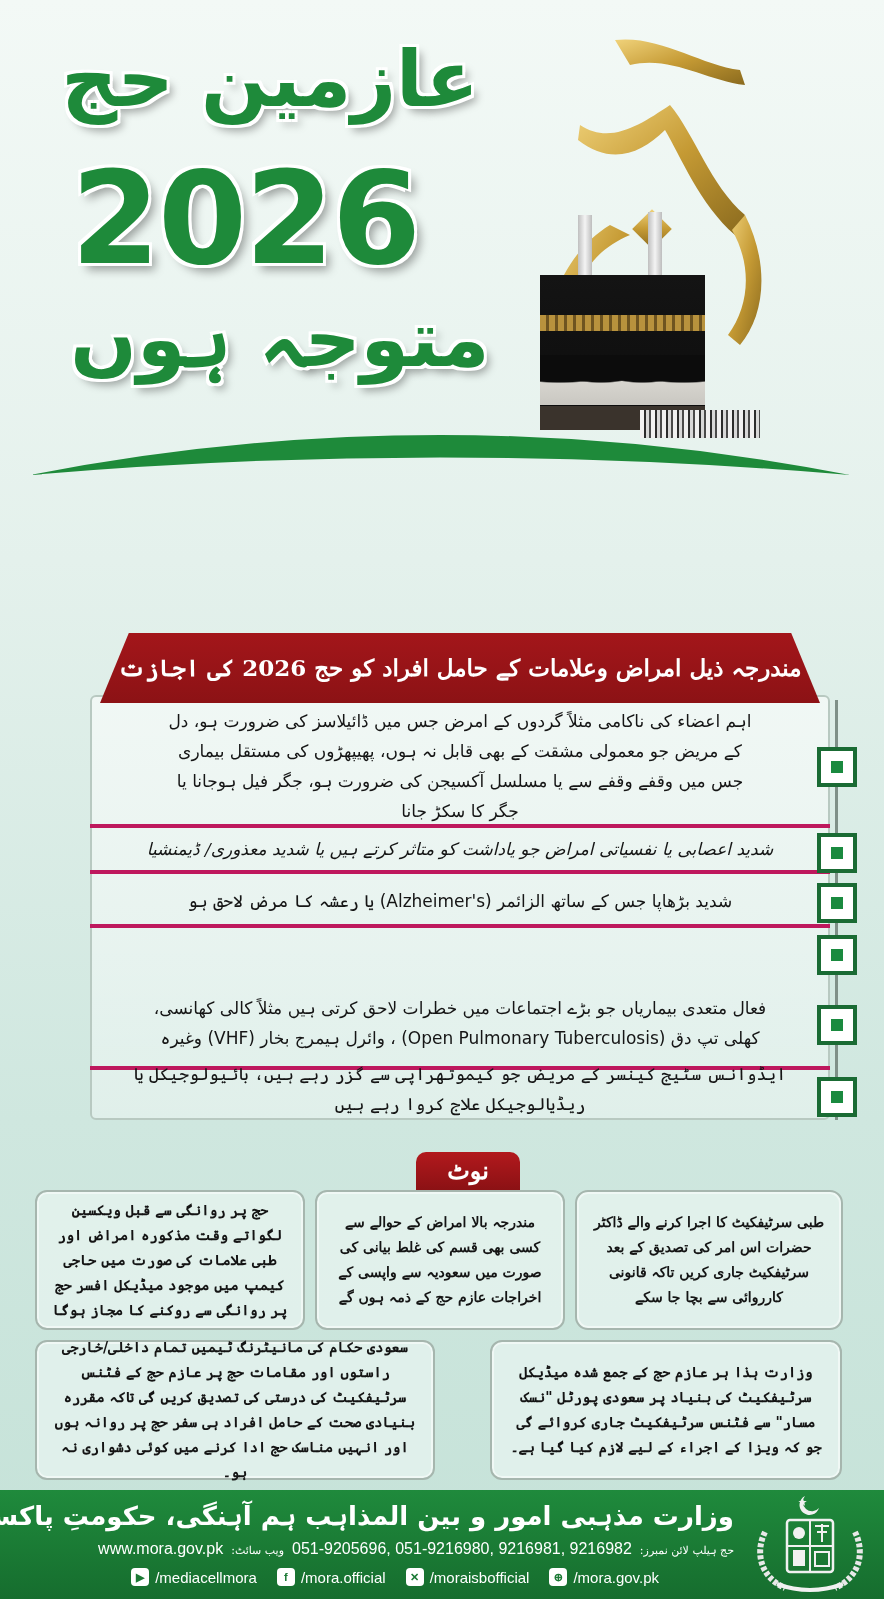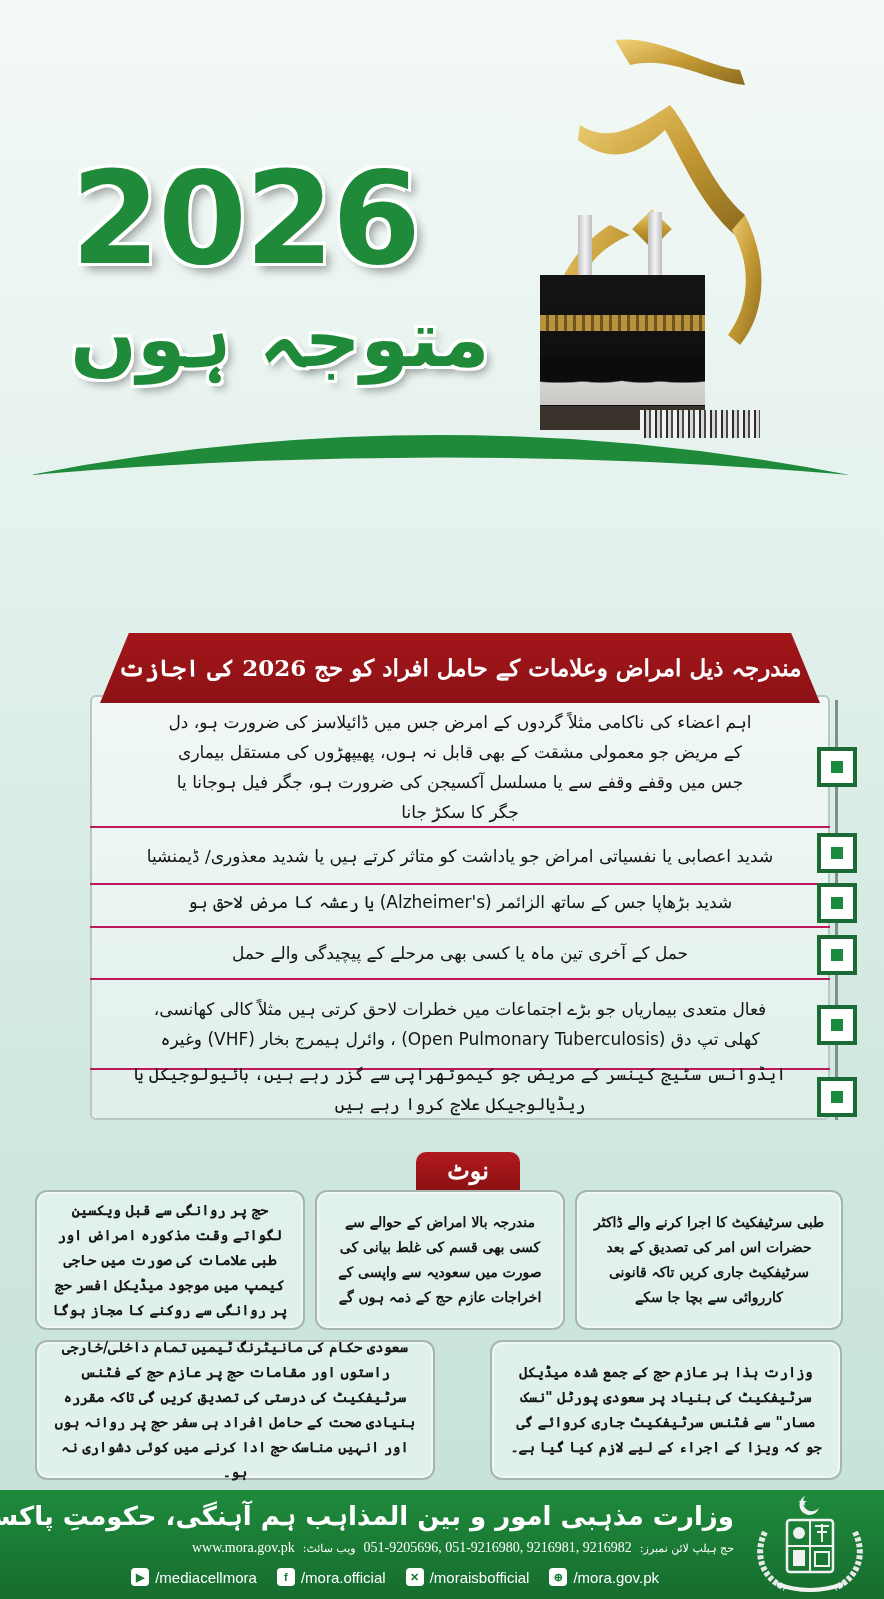--- a/index.html
+++ b/index.html
@@ -69,21 +69,21 @@
   
   .list-box {
     position: absolute; left: 90px; top: 695px; width: 740px; height: 425px;
     background: linear-gradient(180deg, rgba(255,255,255,0.55), rgba(255,255,255,0.35));
     border: 2px solid #b8c9c1; border-radius: 6px;
   }
   .vline { position: absolute; left: 835px; top: 700px; width: 3px; height: 420px; background: #7f9088; }
   .cond-row {
     position: absolute; left: 90px; width: 740px; direction: rtl;
     display: flex; align-items: center; justify-content: center;
-    border-bottom: 2px solid #be185d;
+    border-bottom: 4px solid #be185d;
   }
   .cond-row:last-child { border-bottom: none; }
   .cond-text {
     font-family: "DejaVu Serif", serif; color: #151515; font-size: 17px; line-height: 30px;
     text-align: center; padding: 0 28px;
   }
   .cond-text b.en { font-family: "DejaVu Sans", sans-serif; font-weight: normal; direction: ltr; unicode-bidi: embed; }
   .checkbox {
     position: absolute; left: 817px; width: 40px; height: 40px;
     background: #fff; border: 4px solid #1a6b34; display: flex; align-items: center; justify-content: center;
@@ -118,37 +118,38 @@
   }
   .footer-title {
     position: absolute; right: 150px; top: 8px; direction: rtl;
     font-family: "DejaVu Sans", sans-serif; font-weight: bold; font-size: 26px; line-height: 36px; white-space: nowrap;
   }
   .footer-contact {
     position: absolute; right: 150px; top: 50px; direction: rtl; white-space: nowrap;
     display: flex; align-items: baseline; gap: 8px; font-size: 15px;
   }
   .footer-contact .lbl { font-family: "DejaVu Serif", serif; font-size: 11px; }
-  .footer-contact .num { font-family: Liberation Serif, serif; font-size: 14px; direction: ltr; }
+  .footer-contact .num { font-family: Liberation Sans, sans-serif; font-size: 16px; direction: ltr; }
   .footer-social {
     position: absolute; right: 225px; top: 78px; display: flex; gap: 20px; white-space: nowrap;
     font-family: "Liberation Sans", sans-serif; font-size: 15px; direction: ltr;
   }
   .soc { display: flex; align-items: center; gap: 6px; }
   .soc-icon {
     width: 18px; height: 18px; border-radius: 4px; background: #fff; color: #1b7a35;
     display: inline-flex; align-items: center; justify-content: center; font-size: 11px; font-weight: bold;
   }
   .emblem { position: absolute; left: 745px; top: 2px; width: 130px; height: 104px; }
 </style>
 </head>
 <body>
 
 <div class="poster">
 
+  <div class="hdr-line1">عازمین حج</div>
   <div class="hdr-year">2026</div>
   <div class="hdr-line3">متوجہ ہوں</div>
 
   <svg class="hajj-art" viewBox="0 0 260 420">
     <defs>
       <linearGradient id="gold" x1="0" y1="0" x2="1" y2="1">
         <stop offset="0" stop-color="#f0d27a"></stop>
         <stop offset="0.5" stop-color="#c59a34"></stop>
         <stop offset="1" stop-color="#8a6a1e"></stop>
       </linearGradient>
@@ -181,41 +182,38 @@
     <div class="banner">مندرجہ ذیل امراض وعلامات کے حامل افراد کو حج 2026 کی اجازت نہیں ہے</div>
   </div>
 
   <div class="cond-row" style="top:708px; height:120px;">
     <div class="cond-text" style="width:640px;">اہم اعضاء کی ناکامی مثلاً گردوں کے امرض جس میں ڈائیلاسز کی ضرورت ہو، دل کے مریض جو معمولی مشقت کے بھی قابل نہ ہوں، پھیپھڑوں کی مستقل بیماری جس میں وقفے وقفے سے یا مسلسل آکسیجن کی ضرورت ہو، جگر فیل ہوجانا یا جگر کا سکڑ جانا</div>
   </div>
   <div class="checkbox" style="top:747px;">
       <div class="dot"></div>
     </div>
 
-  <div class="cond-row" style="top:828px; height:57px;">
+  <div class="cond-row" style="top:828px; height:46px;font-style:italic;">
     <div class="cond-text">شدید اعصابی یا نفسیاتی امراض جو یاداشت کو متاثر کرتے ہیں یا شدید معذوری/ ڈیمنشیا</div>
   </div>
   <div class="checkbox" style="top:833px;">
       <div class="dot"></div>
     </div>
 
   <div class="cond-row" style="top:878px; height:50px;">
     <div class="cond-text">
       <span>شدید بڑھاپا جس کے ساتھ الزائمر</span>
       <b class="en">(Alzheimer's)</b>
       <span>یا رعشہ کا مرض لاحق ہو</span>
     </div>
   </div>
   <div class="checkbox" style="top:883px;">
       <div class="dot"></div>
     </div>
 
-  <div class="cond-row" style="top:928px; height:52px;">
-    <div class="cond-text">حمل کے آخری تین ماہ یا کسی بھی مرحلے کے پیچیدگی والے حمل</div>
-  </div>
   <div class="checkbox" style="top:935px;">
       <div class="dot"></div>
     </div>
 
   <div class="cond-row" style="top:980px; height:90px;">
     <div class="cond-text">
       <div>فعال متعدی بیماریاں جو بڑے اجتماعات میں خطرات لاحق کرتی ہیں مثلاً کالی کھانسی،</div>
       <div>
         <span>کھلی تپ دق</span>
         <b class="en">(Open Pulmonary Tuberculosis)</b>
@@ -231,21 +229,21 @@
 
   <div class="cond-row" style="top:1070px; height:38px; border-bottom:none;">
     <div class="cond-text">ایڈوانس سٹیج کینسر کے مریض جو کیموتھراپی سے گزر رہے ہیں، بائیولوجیکل یا ریڈیالوجیکل علاج کروا رہے ہیں</div>
   </div>
   <div class="checkbox" style="top:1077px;">
       <div class="dot"></div>
     </div>
 
   <div class="note-label">نوٹ</div>
 
-  <div class="note-card" style="left:575px; top:1190px; width:268px; height:140px;">
+  <div class="note-card" style="left:575px; top:1190px; width:268px; height:140px;border-radius:13px;">
     <div class="note-text">طبی سرٹیفکیٹ کا اجرا کرنے والے ڈاکٹر حضرات اس امر کی تصدیق کے بعد سرٹیفکیٹ جاری کریں تاکہ قانونی کارروائی سے بچا جا سکے</div>
   </div>
   <div class="note-card" style="left:315px; top:1190px; width:250px; height:140px;">
     <div class="note-text">مندرجہ بالا امراض کے حوالے سے کسی بھی قسم کی غلط بیانی کی صورت میں سعودیہ سے واپسی کے اخراجات عازم حج کے ذمہ ہوں گے</div>
   </div>
   <div class="note-card" style="left:35px; top:1190px; width:270px; height:140px;">
     <div class="note-text">حج پر روانگی سے قبل ویکسین لگواتے وقت مذکورہ امراض اور طبی علامات کی صورت میں حاجی کیمپ میں موجود میڈیکل افسر حج پر روانگی سے روکنے کا مجاز ہوگا</div>
   </div>
   <div class="note-card" style="left:490px; top:1340px; width:352px; height:140px;">
     <div class="note-text">وزارت ہذا ہر عازم حج کے جمع شدہ میڈیکل سرٹیفکیٹ کی بنیاد پر سعودی پورٹل "نسک مسار" سے فٹنس سرٹیفکیٹ جاری کروائے گی جو کہ ویزا کے اجراء کے لیے لازم کیا گیا ہے۔</div>

